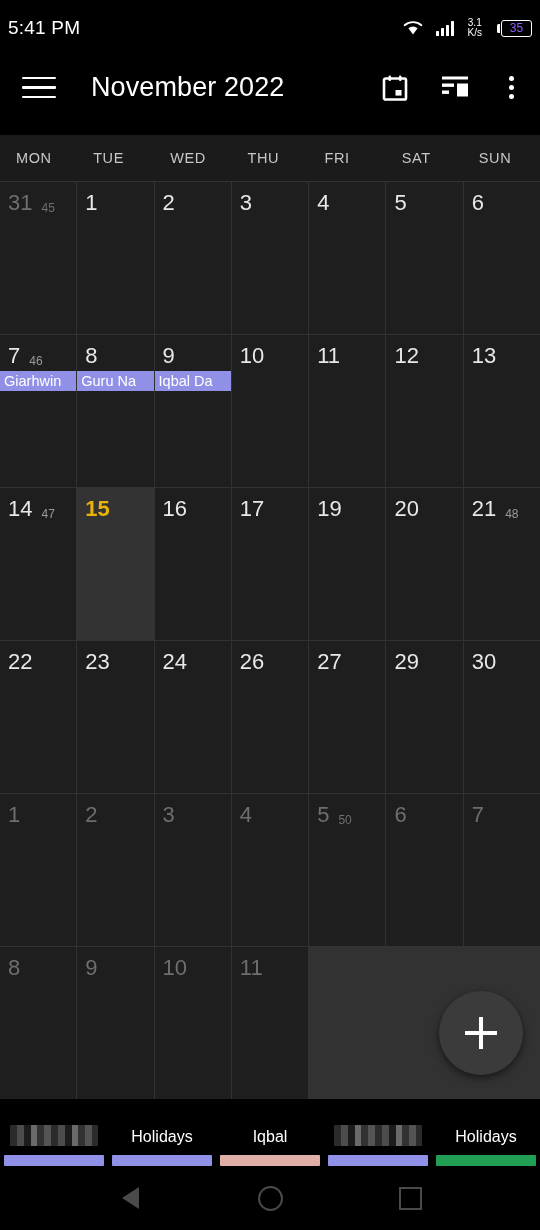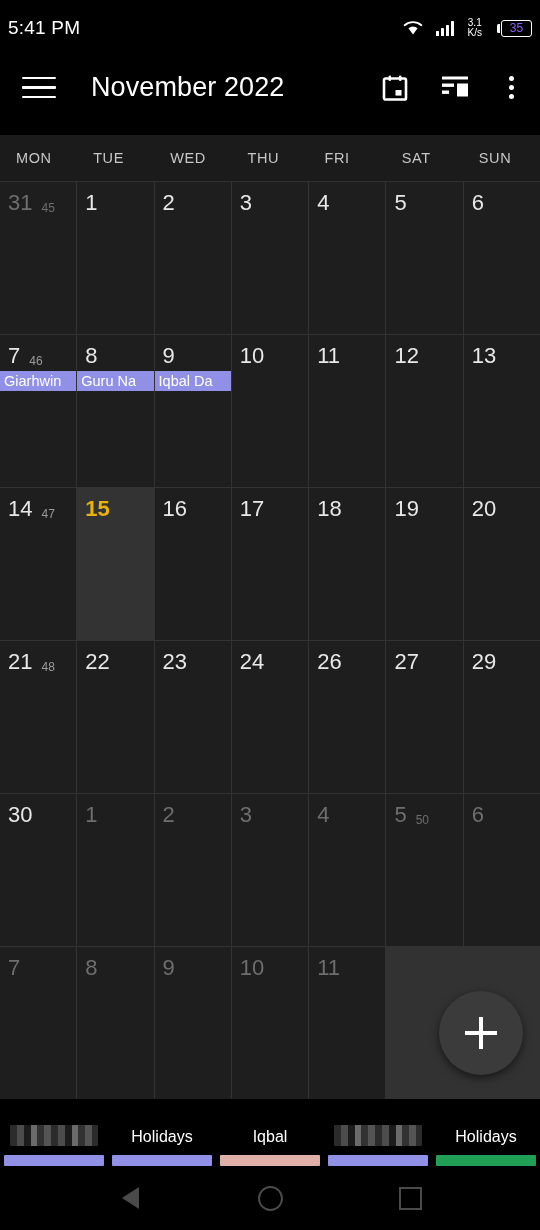--- a/index.html
+++ b/index.html
@@ -473,26 +473,20 @@
       <div class="events"></div>
     </div>
     <div class="day-cell">
       <div class="day-head">
         <span class="day-num">17</span>
       </div>
       <div class="events"></div>
     </div>
     <div class="day-cell">
       <div class="day-head">
-        <span class="day-num">18</span>
-      </div>
-      <div class="events"></div>
-    </div>
-    <div class="day-cell">
-      <div class="day-head">
         <span class="day-num">19</span>
       </div>
       <div class="events"></div>
     </div>
     <div class="day-cell">
       <div class="day-head">
         <span class="day-num">20</span>
       </div>
       <div class="events"></div>
     </div>

